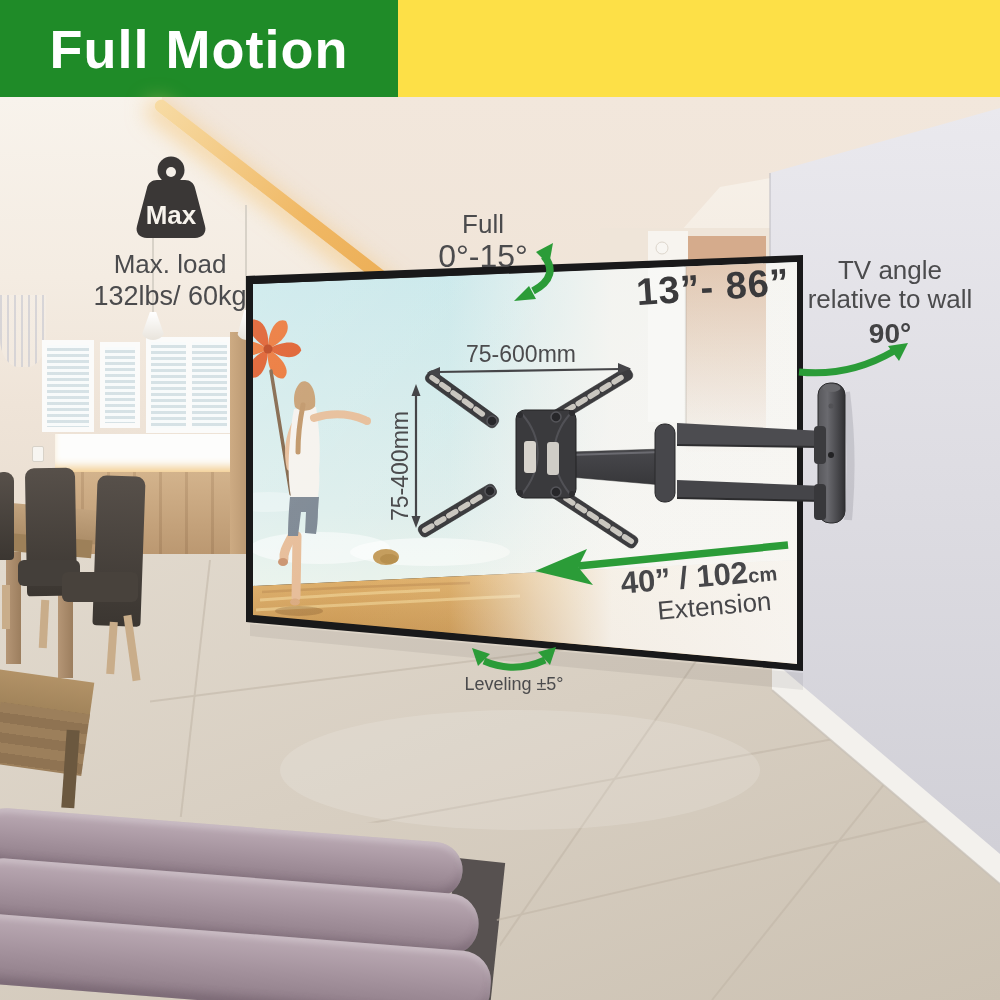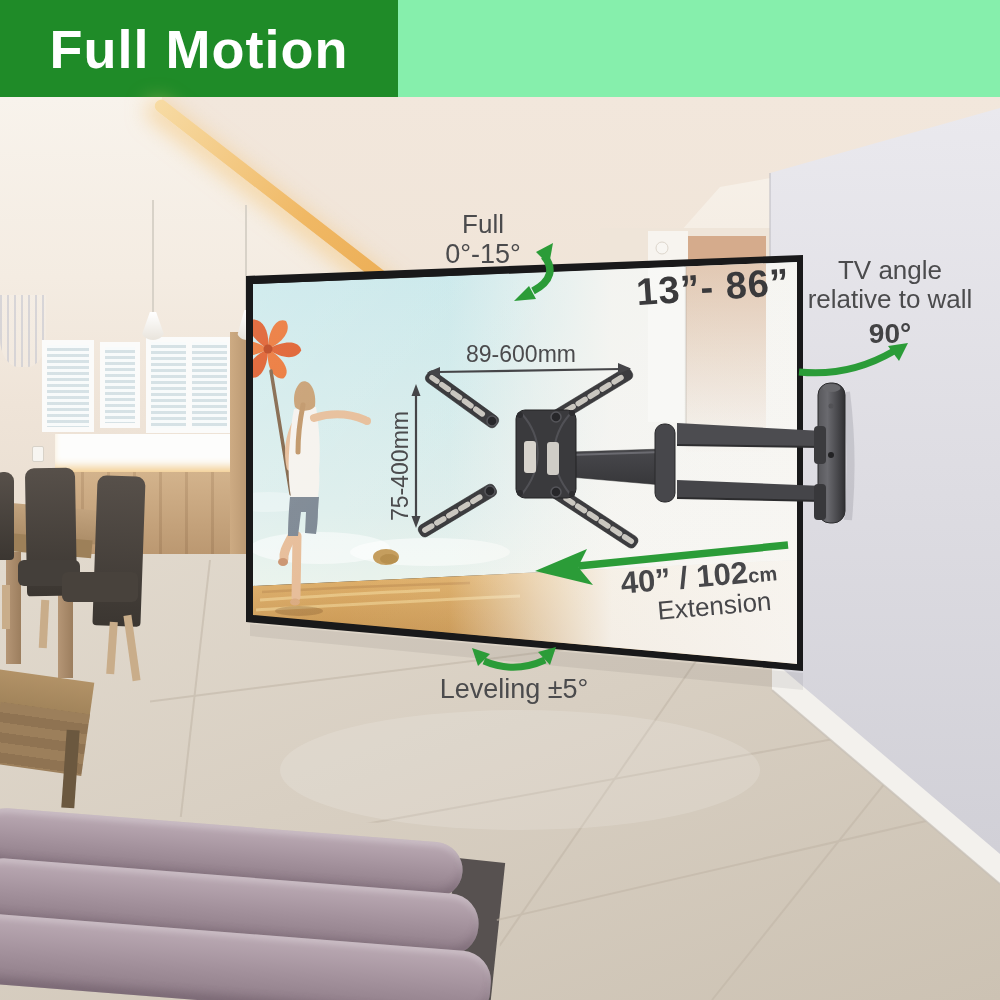--- a/index.html
+++ b/index.html
@@ -1,17 +1,17 @@
 <!DOCTYPE html>
 <html><head>
 <meta charset="utf-8">
 <style>
   html,body{margin:0;padding:0;background:#ffffff;}
   .stage{position:relative;width:1000px;height:1000px;overflow:hidden;
-         font-family:"Liberation Sans",sans-serif;background:#86efac;}
+         font-family:"Liberation Sans",sans-serif;background:#fde047;}
   .abs{position:absolute;}
 
   
   .banner{position:absolute;top:0;height:97px;display:flex;align-items:center;justify-content:center;}
   .banner-left{left:0;width:398px;background:#1f8b28;}
   .banner-right{left:398px;width:602px;background:#343233;padding-right:98px;box-sizing:border-box;}
   .full-motion{color:#ffffff;font-size:54px;font-weight:700;letter-spacing:1px;}
   .premium{font-size:55px;font-weight:800;letter-spacing:3px;
            background:linear-gradient(93deg,#eca34a 4%,#fdf2c5 48%,#eec377 96%);
            -webkit-background-clip:text;background-clip:text;color:transparent;}
@@ -83,34 +83,34 @@
 
   svg.scene{position:absolute;left:0;top:0;width:1000px;height:1000px;}
 
   
   .ann{position:absolute;color:#4b4b4d;text-align:center;line-height:1.12;transform:translateX(-50%);}
   .maxload{left:170px;top:150px;width:230px;}
   .maxload .l1{font-size:26px;margin-top:4px;}
   .maxload .l2{font-size:27px;margin-top:2px;}
   .tilt{left:483px;top:210px;}
   .tilt .l1{font-size:26px;}
-  .tilt .l2{font-size:27px;}
+  .tilt .l2{font-size:32px;}
   .sizelabel{left:713px;top:266px;transform:translateX(-50%) rotate(-4deg);
     font-size:38px;font-weight:700;color:#3a3a3c;letter-spacing:1px;white-space:nowrap;}
   .tvangle{left:890px;top:256px;width:240px;}
   .tvangle .l{font-size:26px;}
   .tvangle .v{font-size:28px;font-weight:700;margin-top:4px;color:#434345;}
   .vesaw{left:521px;top:342px;font-size:23px;white-space:nowrap;}
   .vesah{left:401px;top:466px;transform:translate(-50%,-50%) rotate(-90deg);font-size:23px;white-space:nowrap;}
   .ext{left:700px;top:560px;transform:translateX(-50%) rotate(-5deg);color:#47474a;white-space:nowrap;}
   .ext .l1{font-size:31px;font-weight:700;}
   .ext .l1 span{white-space:pre;}
   .ext .unit{font-size:20px;font-weight:700;}
   .ext .l2{font-size:26px;margin-top:-2px;padding-left:26px;}
-  .leveling{left:514px;top:674px;font-size:27px;white-space:nowrap;}
+  .leveling{left:514px;top:674px;font-size:18px;white-space:nowrap;}
 </style>
 </head>
 <body>
 
 <div class="stage">
 
   <div class="banner banner-left">
     <span class="full-motion">Full Motion</span>
   </div>
 
@@ -346,35 +346,45 @@
       <line x1="788" y1="545" x2="578" y2="566" stroke="#2b9c38" stroke-width="7.5"></line>
       <polygon points="535,571 587,549 578,567 593,585"></polygon>
     </g>
     <g fill="#2b9c38">
       <path d="M484,661 Q514,674 545,660" stroke="#2b9c38" stroke-width="7" fill="none"></path>
       <polygon points="472,648 490,654 478,666"></polygon>
       <polygon points="556,647 550,665 538,652"></polygon>
     </g>
   </svg>
 
+  <div class="ann maxload">
+    <svg width="88" height="92" viewBox="0 0 88 92">
+      <circle cx="45" cy="20" r="13.5" fill="#3a3736"></circle>
+      <circle cx="45" cy="22" r="5" fill="#f4efe8"></circle>
+      <path d="M31,30 L59,30 C64,30 68,33 69,38 L79,76 C81,83 76,88 69,88 L21,88 C14,88 9,83 11,76 L21,38 C22,33 26,30 31,30 Z" fill="#3a3736"></path>
+      <text x="45" y="74" text-anchor="middle" font-size="26" font-weight="bold" fill="#f7f3ec">Max</text>
+    </svg>
+    <div class="l1">Max. load</div>
+    <div class="l2">132lbs/ 60kg</div>
+  </div>
 
   <div class="ann tilt">
     <div class="l1">Full</div>
     <div class="l2">0°-15°</div>
   </div>
 
   <div class="ann sizelabel">13”- 86”</div>
 
   <div class="ann tvangle">
     <div class="l">TV angle</div>
     <div class="l">relative to wall</div>
     <div class="v">90°</div>
   </div>
 
-  <div class="ann vesaw">89-600mm</div>
+  <div class="ann vesaw">75-600mm</div>
   <div class="ann vesah">75-400mm</div>
 
   <div class="ann ext">
     <div class="l1">
       <span>40”</span><span> / </span><span>102</span><span class="unit">cm</span>
     </div>
     <div class="l2">Extension</div>
   </div>
 
   <div class="ann leveling">Leveling ±5°</div>

